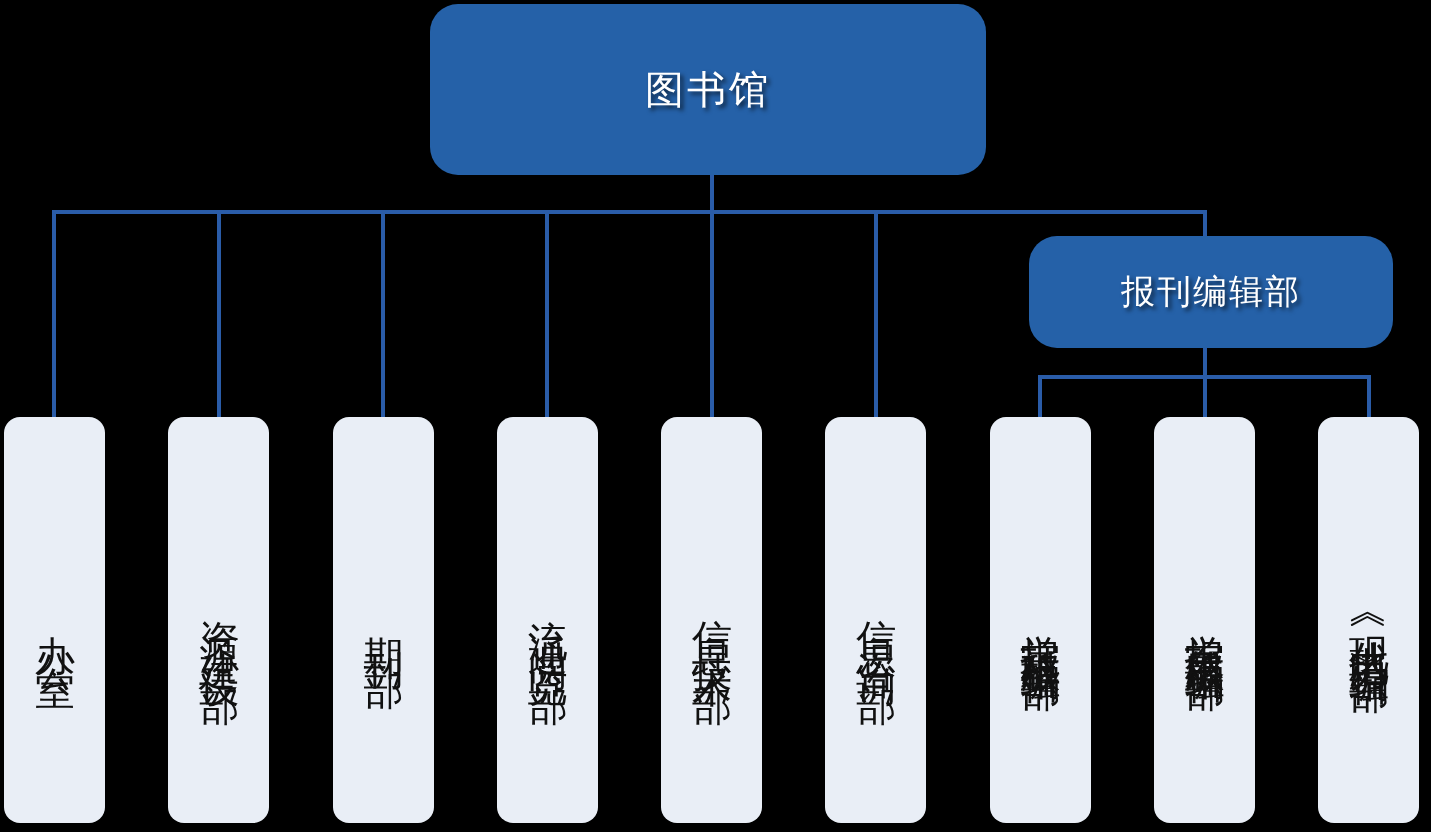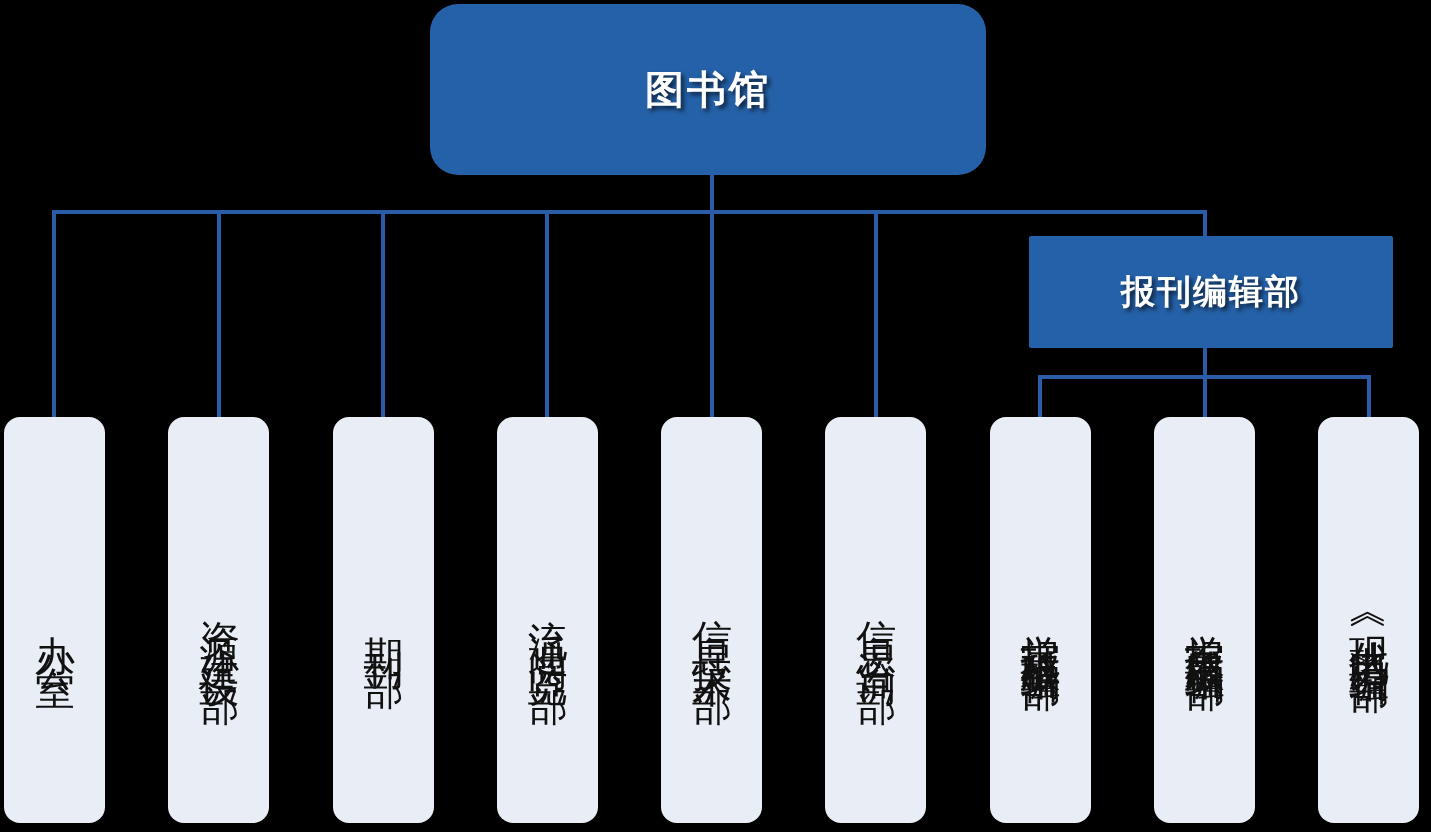--- a/index.html
+++ b/index.html
@@ -16,24 +16,24 @@
     background: var(--connector, #2A5CA8);
   }
   .node {
     position: absolute;
     background: var(--node-fill, #2561A8);
     display: flex;
     align-items: center;
     justify-content: center;
   }
   .node-root { left: 430px; top: 4px; width: 556px; height: 171px; border-radius: 28px; }
-  .node-branch { left: 1029px; top: 236px; width: 364px; height: 112px; border-radius: 2px; }
+  .node-branch { left: 1029px; top: 236px; width: 364px; height: 112px; border-radius: 28px; }
   .node-label {
     color: var(--node-text, #FFFFFF);
-    font-weight: bold;
+    font-weight: normal;
     text-shadow: 3px 3px 4px rgba(0,0,0,0.65);
     white-space: nowrap;
   }
   .node-root .node-label { font-size: 39px; letter-spacing: 3px; }
   .node-branch .node-label { font-size: 34px; letter-spacing: 2px; }
   .leaf-row {
     position: absolute;
     left: 4px; top: 417px;
     width: 1415px; height: 406px;
     display: flex;

